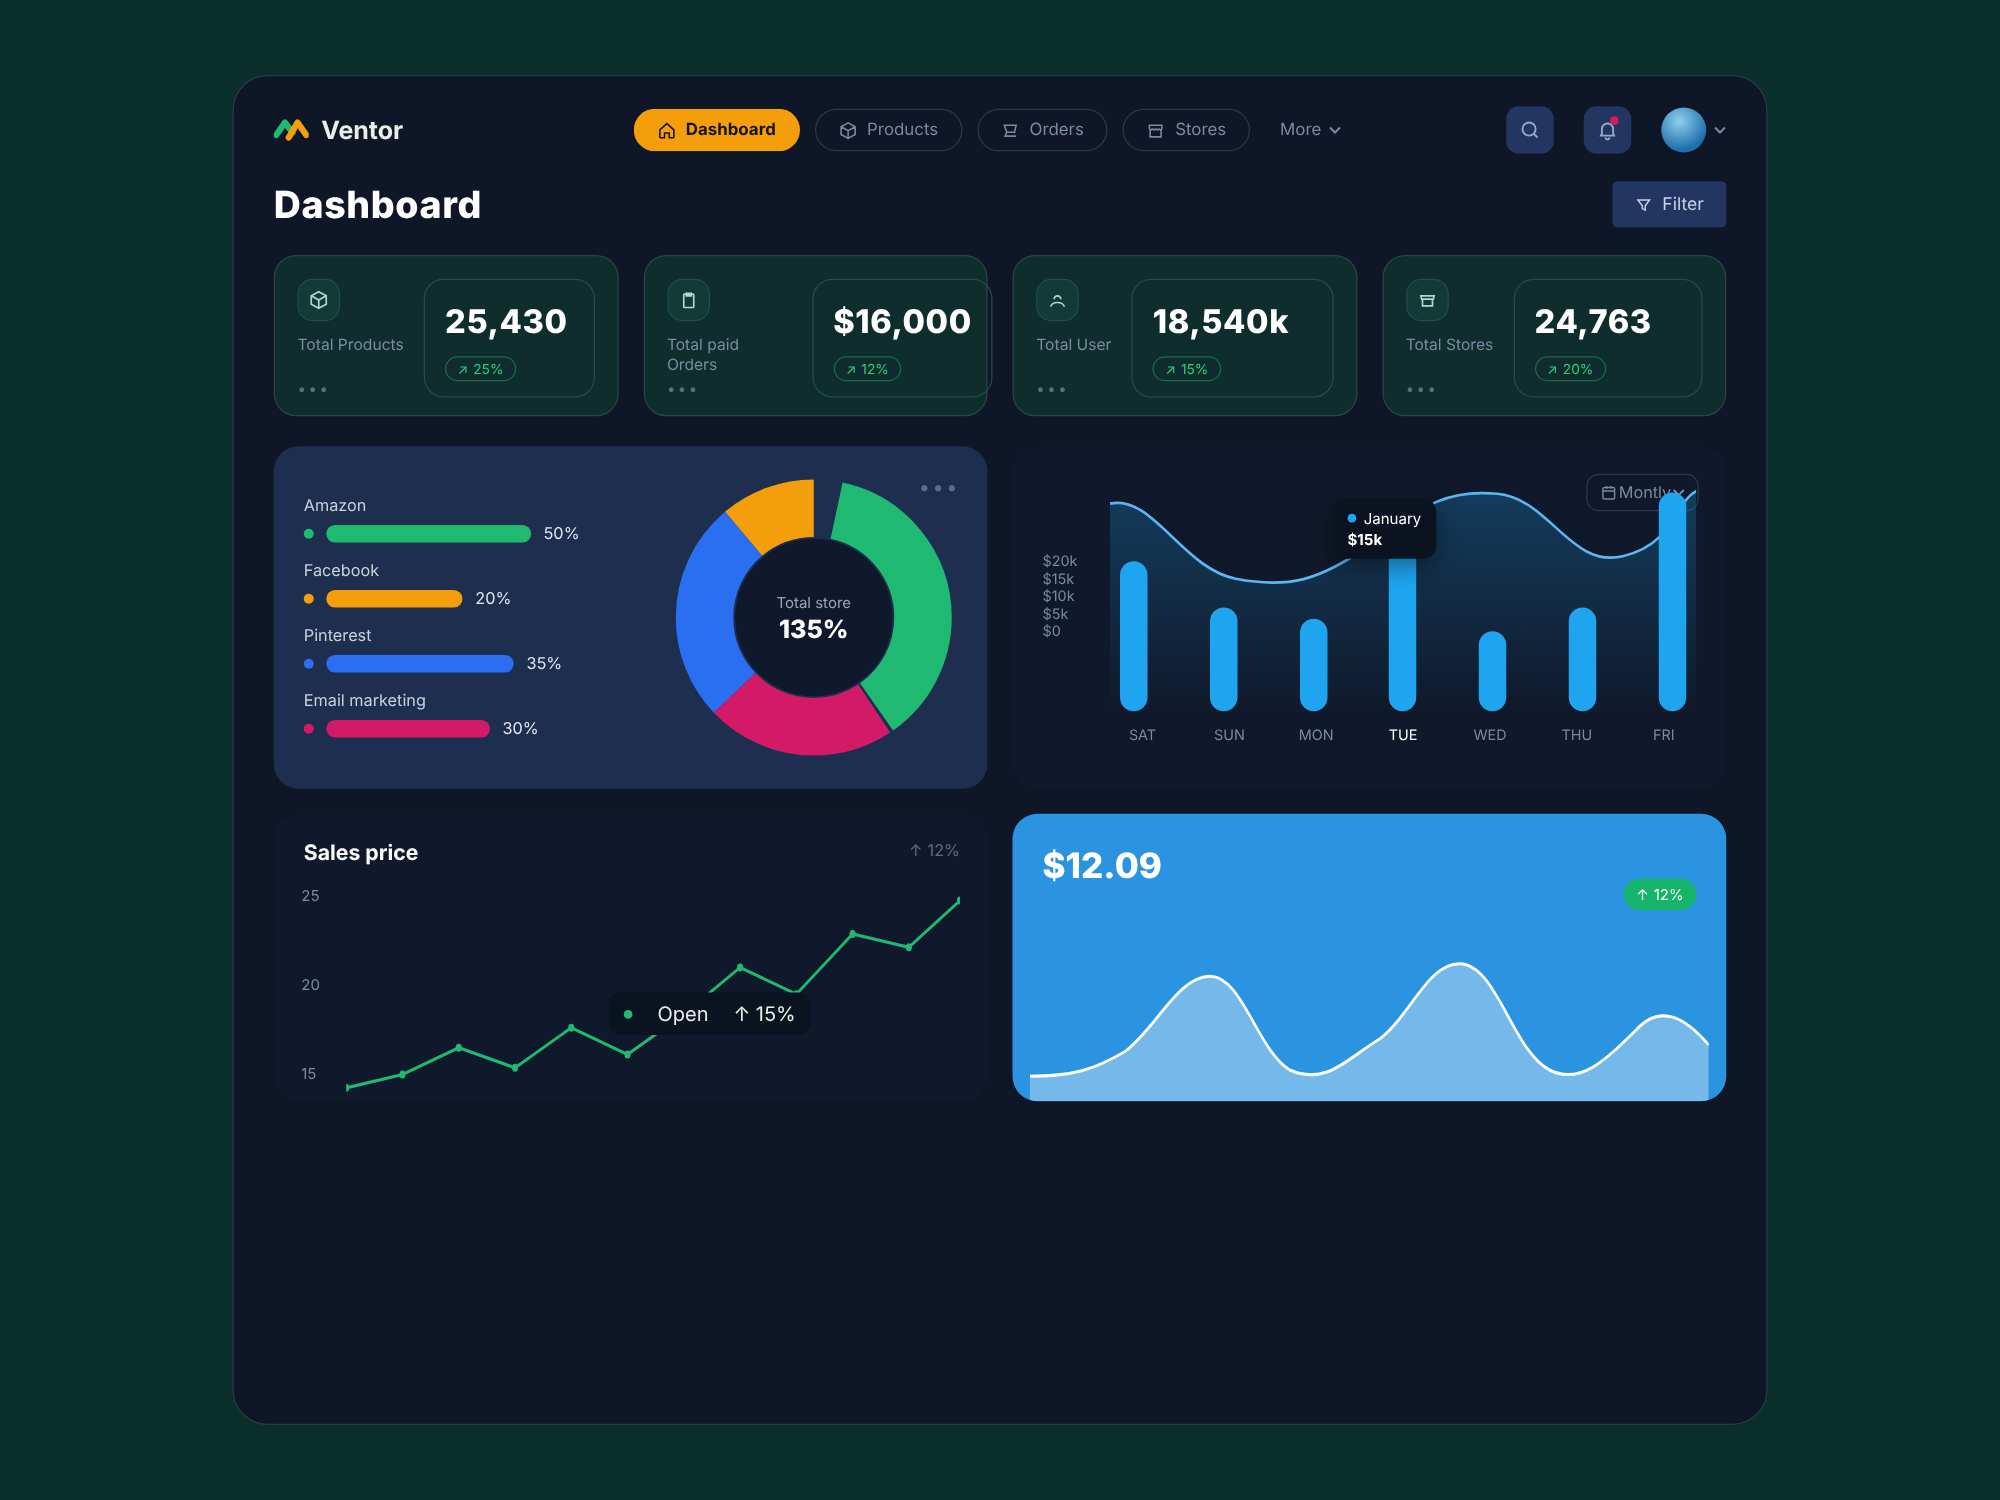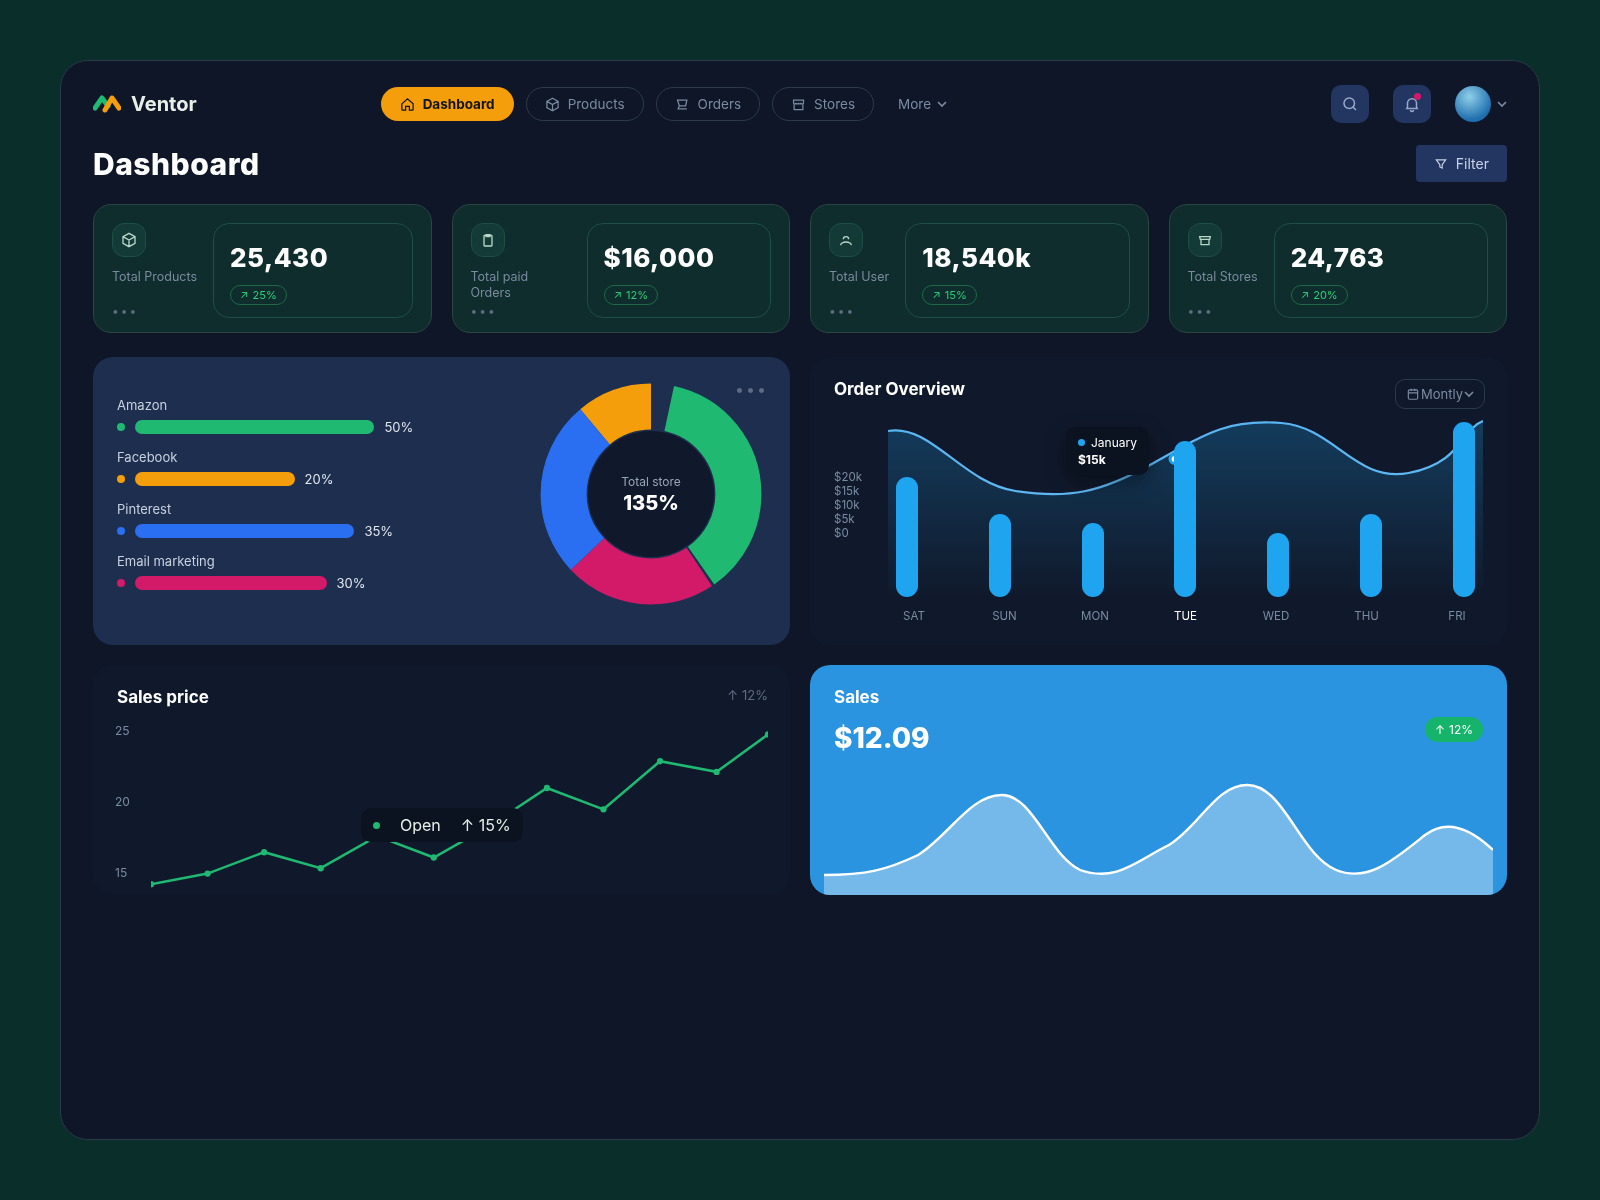--- a/index.html
+++ b/index.html
@@ -22,21 +22,21 @@
     --dark:#10192b;
   }
   *{box-sizing:border-box;font-family:Inter,system-ui,Segoe UI,Roboto,Helvetica,Arial,sans-serif}
   html,body{margin:0;height:100%}
   body{
     background:var(--page);
     display:flex;align-items:center;justify-content:center;
     min-height:1200px;width:1600px;
   }
   .frame{
-    width:1480px;height:1080px;background:var(--app);
+    width:1228px;height:1080px;background:var(--app);
     border-radius:28px;border:1px solid #2a3a4a;
     overflow:hidden;position:relative;
     padding:24px 32px;
   }
   
   .topbar{display:flex;align-items:center;gap:24px;margin-bottom:22px}
   .brand{display:flex;align-items:center;gap:10px}
   .brand-name{color:var(--text);font-weight:700;font-size:20px}
   .nav{display:flex;gap:12px;margin-left:160px}
   .pill{display:flex;align-items:center;gap:8px;padding:8px 18px;border-radius:999px;
@@ -336,21 +336,20 @@
             <div class="ring">
               <span class="small">Total store</span>
               <span class="big">135%</span>
             </div>
           </div>
         </div>
       </div>
     </div>
 
     <div class="panel overview">
-      <h3>Order Overview</h3>
       <div class="sel">
         <svg width="14" height="14" viewBox="0 0 24 24">
             <rect x="4" y="5" width="16" height="16" rx="2" fill="none" stroke="currentColor" stroke-width="2"></rect>
             <path d="M4 10h16M9 3v4M15 3v4" stroke="currentColor" stroke-width="2"></path>
           </svg>
         <span>Montly</span>
         <svg width="10" height="10" viewBox="0 0 10 10">
             <path d="M1 3l4 4 4-4" fill="none" stroke="currentColor" stroke-width="1.6"></path>
           </svg>
       </div>
@@ -434,21 +433,20 @@
         </svg>
         <div class="opentag" style="left:210px;top:95px">
           <span class="od"></span>
           <span>Open</span>
           <span>↑ <span>15%</span></span>
         </div>
       </div>
     </div>
 
     <div class="panel sky">
-      <h3>Sales</h3>
       <div class="amt">$12.09</div>
       <div class="pctpill">↑ <span>12%</span></div>
       <div class="wave">
         <svg viewBox="0 0 640 120" preserveAspectRatio="none" style="width:100%;height:100%">
           <path d="M0,100 C40,100 60,95 90,80 C120,60 140,20 170,20 C200,20 215,80 245,95 C280,108 300,85 330,70 C360,50 375,10 405,10 C440,10 455,80 490,95 C520,108 545,85 575,60 C600,40 625,60 640,75 L640,120 L0,120 Z" fill="rgba(255,255,255,0.35)"></path>
           <path d="M0,100 C40,100 60,95 90,80 C120,60 140,20 170,20 C200,20 215,80 245,95 C280,108 300,85 330,70 C360,50 375,10 405,10 C440,10 455,80 490,95 C520,108 545,85 575,60 C600,40 625,60 640,75" fill="none" stroke="#fff" stroke-width="2.4"></path>
         </svg>
       </div>
     </div>
 

